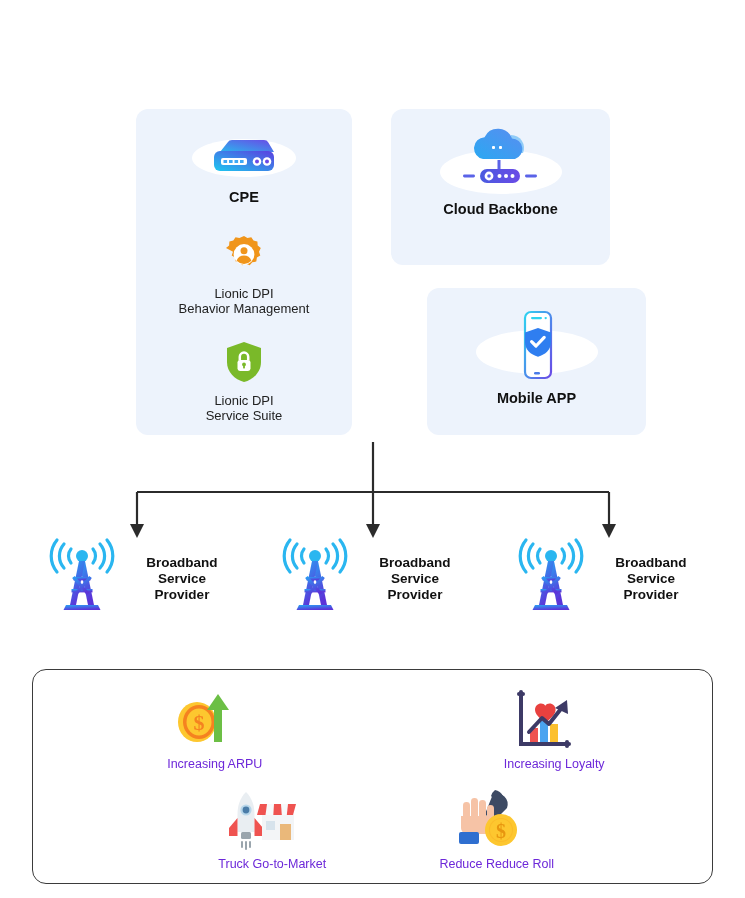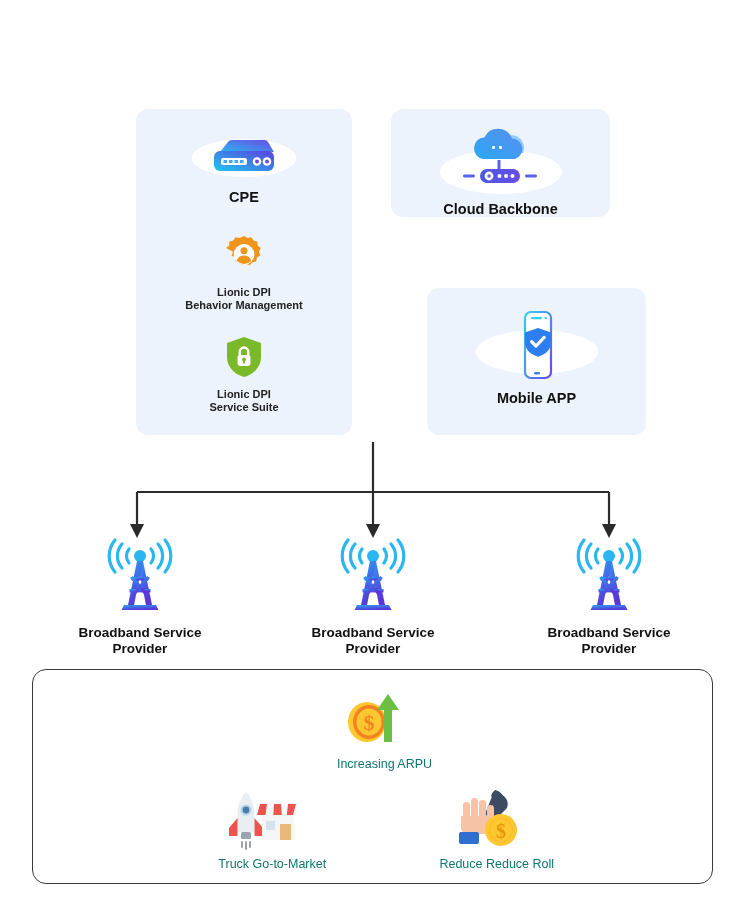--- a/index.html
+++ b/index.html
@@ -26,58 +26,58 @@
     pointer-events:none;
   }
 
   
   .card{
     position:absolute;
     background:#edf3fc;
     border-radius:12px;
   }
   #card-left{left:136px;top:109px;width:216px;height:326px;}
-  #card-cloud{left:391px;top:109px;width:219px;height:108px;}
+  #card-cloud{left:391px;top:109px;width:219px;height:156px;}
   #card-mobile{left:391px;top:288px;width:219px;height:147px;margin-left:36px;}
 
   .card-inner{
     position:absolute;inset:0;
     display:flex;flex-direction:column;align-items:center;
   }
   .blk{display:flex;flex-direction:column;align-items:center;}
   .icon-wrap{position:relative;display:flex;align-items:center;justify-content:center;}
   .ellipse{
     position:absolute;left:50%;top:50%;transform:translate(-50%,-50%);
     background:#ffffff;border-radius:50%;
   }
   .lbl{text-align:center;line-height:1.18;}
   .lbl-strong{font-size:14.5px;font-weight:bold;color:#111;}
-  .lbl-soft{font-size:11px;font-weight:bold;color:#222;}
+  .lbl-soft{font-size:13px;font-weight:normal;color:#222;}
 
   
   .connectors{position:absolute;left:0;top:440px;width:745px;height:105px;}
 
   
-  .tower{position:absolute;width:200px;display:flex;flex-direction:column;align-items:center;}
+  .tower{position:absolute;width:200px;display:flex;flex-direction:row;align-items:center;}
   #tower-1{left:40px;top:533px;}
   #tower-2{left:273px;top:533px;}
   #tower-3{left:509px;top:533px;}
   .tower-label{
     margin-top:4px;text-align:center;font-size:13.5px;font-weight:bold;color:#111;line-height:1.2;
   }
 
   
   #benefits{
     position:absolute;left:32px;top:669px;width:681px;height:215px;
     border:1.6px solid #3b3b3b;border-radius:14px;background:#fff;
     box-sizing:border-box;
   }
   .benefit-row{position:absolute;left:0;width:100%;display:flex;}
   .benefit{display:flex;flex-direction:column;align-items:center;flex:1;}
-  .benefit-label{margin-top:7px;font-size:12.5px;color:#0f766e;text-align:center;padding-left:24px;}
+  .benefit-label{margin-top:7px;font-size:12.5px;color:#6d28d9;text-align:center;padding-left:24px;}
   .benefit-icon{height:62px;display:flex;align-items:flex-end;justify-content:center;}
 </style>
 </head>
 <body>
 
 <div class="stage">
 
 
   <div class="card" id="card-left">
     <div class="card-inner">
@@ -325,20 +325,38 @@
             <ellipse cx="26" cy="34" rx="16" ry="17" fill="#f58220"></ellipse>
             <ellipse cx="26" cy="34" rx="12.5" ry="13.5" fill="#fdc72f"></ellipse>
             <text x="26" y="42" font-family="Liberation Serif, serif" font-size="22" font-weight="bold" fill="#f58220" text-anchor="middle">$</text>
             <path d="M41 54 V22 h-7 L45 6 l11 16 h-7 v32 z" fill="#6cbf45"></path>
           </svg>
         </div>
         <div class="benefit-label">Increasing ARPU</div>
       </div>
 
 
+      <div class="benefit">
+        <div class="benefit-icon">
+          <svg width="62" height="62" viewBox="0 0 62 62">
+            <g stroke="#3d3a66" stroke-width="4" fill="none" stroke-linecap="round">
+              <path d="M10 4 V56 H58"></path>
+            </g>
+            <rect x="6" y="4" width="8" height="4" rx="2" fill="#3d3a66"></rect>
+            <rect x="54" y="52" width="4" height="8" rx="2" fill="#3d3a66"></rect>
+            <path d="M24 22 c0-4 3-6.4 6-6.4 1.9 0 3.4.9 4.3 2.2 .9-1.3 2.4-2.2 4.3-2.2 3 0 6 2.4 6 6.4 0 6-10.3 12.6-10.3 12.6S24 28 24 22z" fill="#e8413f"></path>
+            <rect x="19" y="40" width="8" height="14" fill="#ef5350"></rect>
+            <rect x="29" y="33" width="8" height="21" fill="#4aa3f0"></rect>
+            <rect x="39" y="36" width="8" height="18" fill="#fcc02e"></rect>
+            <path d="M18 44 L31 30 L38 36 L53 17" fill="none" stroke="#3d3a66" stroke-width="4" stroke-linecap="round" stroke-linejoin="round"></path>
+            <polygon points="56,12 57,26 44,20" fill="#3d3a66"></polygon>
+          </svg>
+        </div>
+        <div class="benefit-label">Increasing Loyalty</div>
+      </div>
 
     </div>
 
     <div class="benefit-row" style="top:118px;padding:0 115px;box-sizing:border-box;">
 
       <div class="benefit">
         <div class="benefit-icon">
           <svg width="76" height="62" viewBox="0 0 76 62">
             <path d="M24 4 c6 6 8.5 14 8.5 22 V44 h-17 V26 C15.5 18 18 10 24 4z" fill="#e9eef2"></path>
             <path d="M15.5 30 L7 40 v8 h8.5z" fill="#ef5350"></path>

